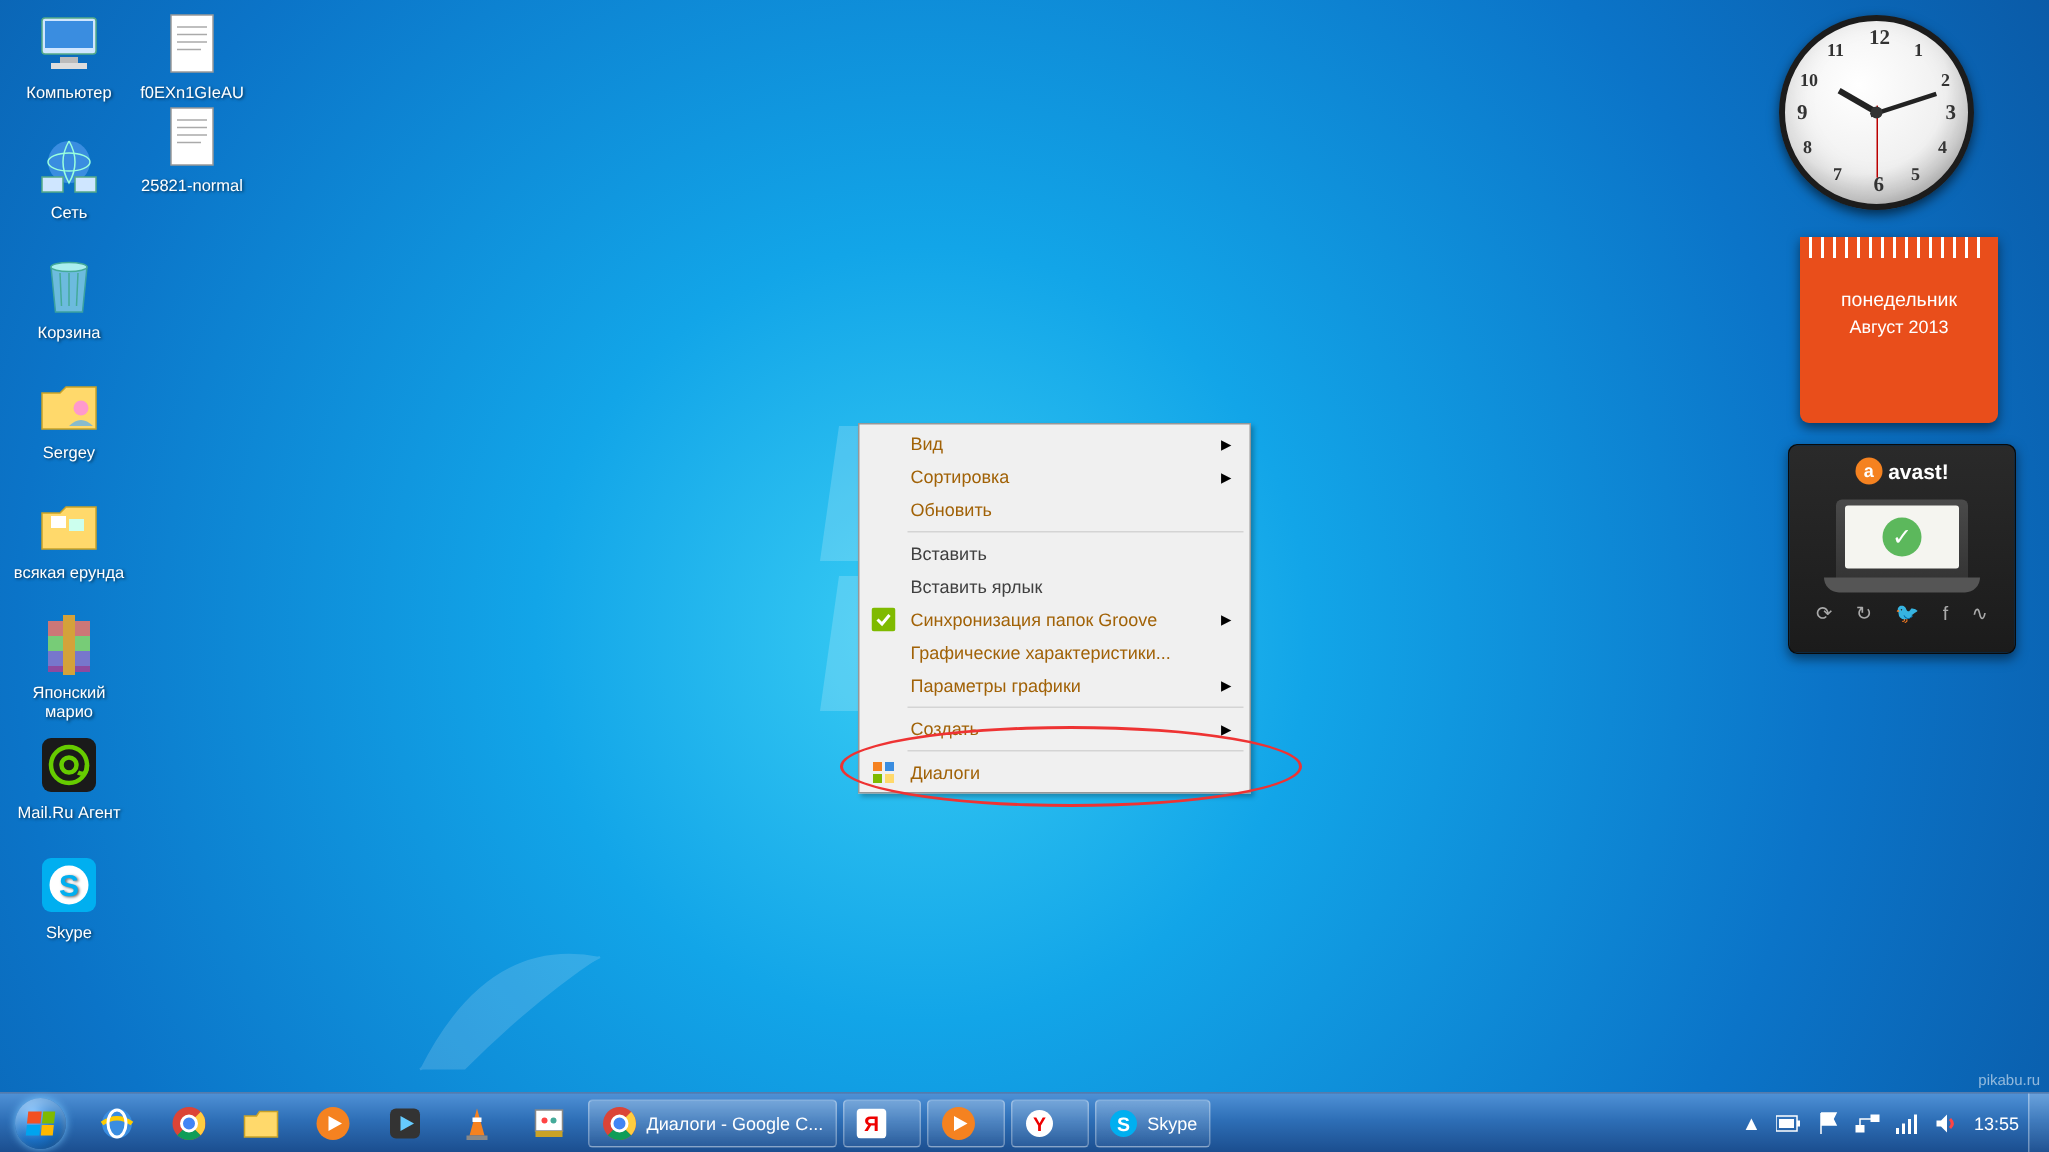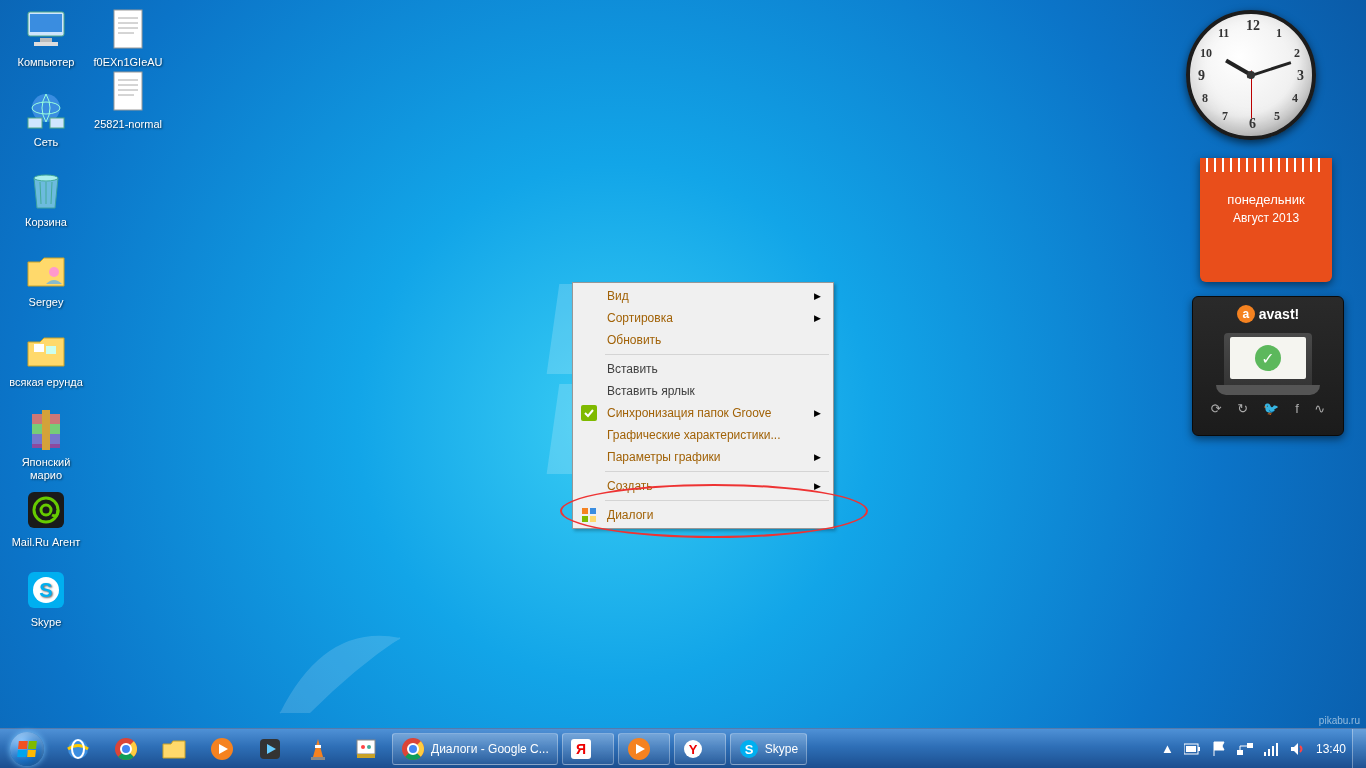--- a/index.html
+++ b/index.html
@@ -445,17 +445,17 @@
             <rect x="8" y="4" width="2" height="10" fill="#fff"></rect>
             <rect x="12" y="1" width="2" height="13" fill="#fff"></rect>
           </svg>
         </span>
       <span style="color:#ff4444">
           <svg width="16" height="14">
             <path d="M1 5 L4 5 L8 1 L8 13 L4 9 L1 9 Z" fill="#fff"></path>
             <path d="M10 4 Q13 7 10 10" stroke="#f44" stroke-width="2" fill="none"></path>
           </svg>
         </span>
-      <span style="font-size:12px">13:40</span>
+      <span style="font-size:12px">13:55</span>
     </div>
     <div id="showdesk"></div>
   </div>
 </div>
 
 </body></html>

